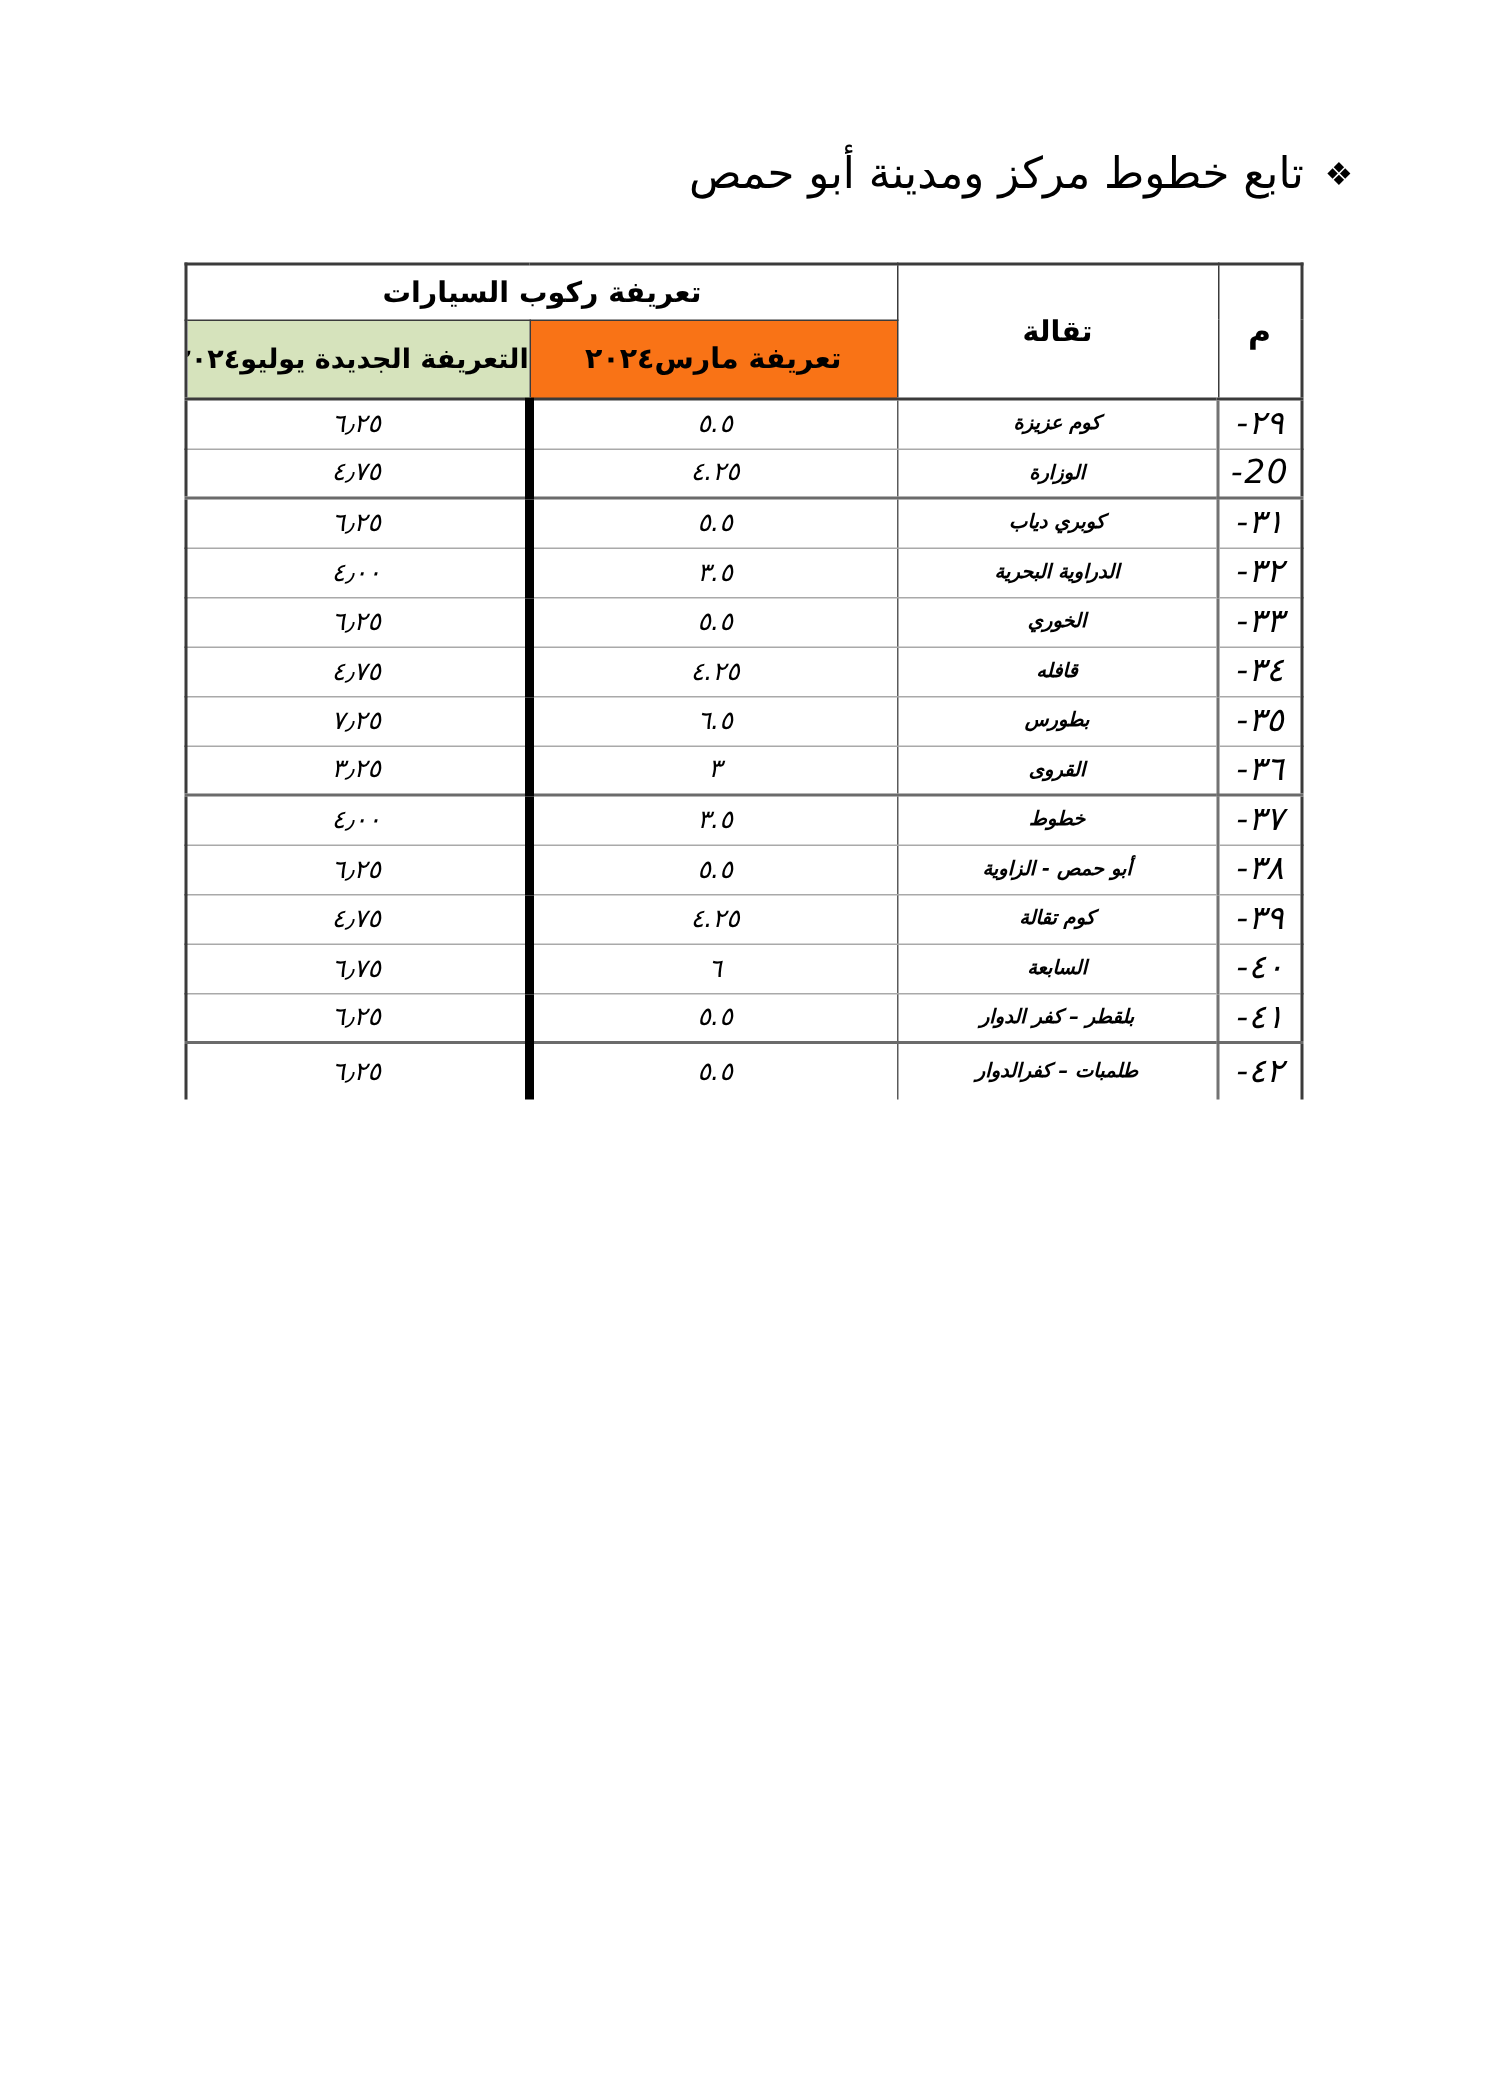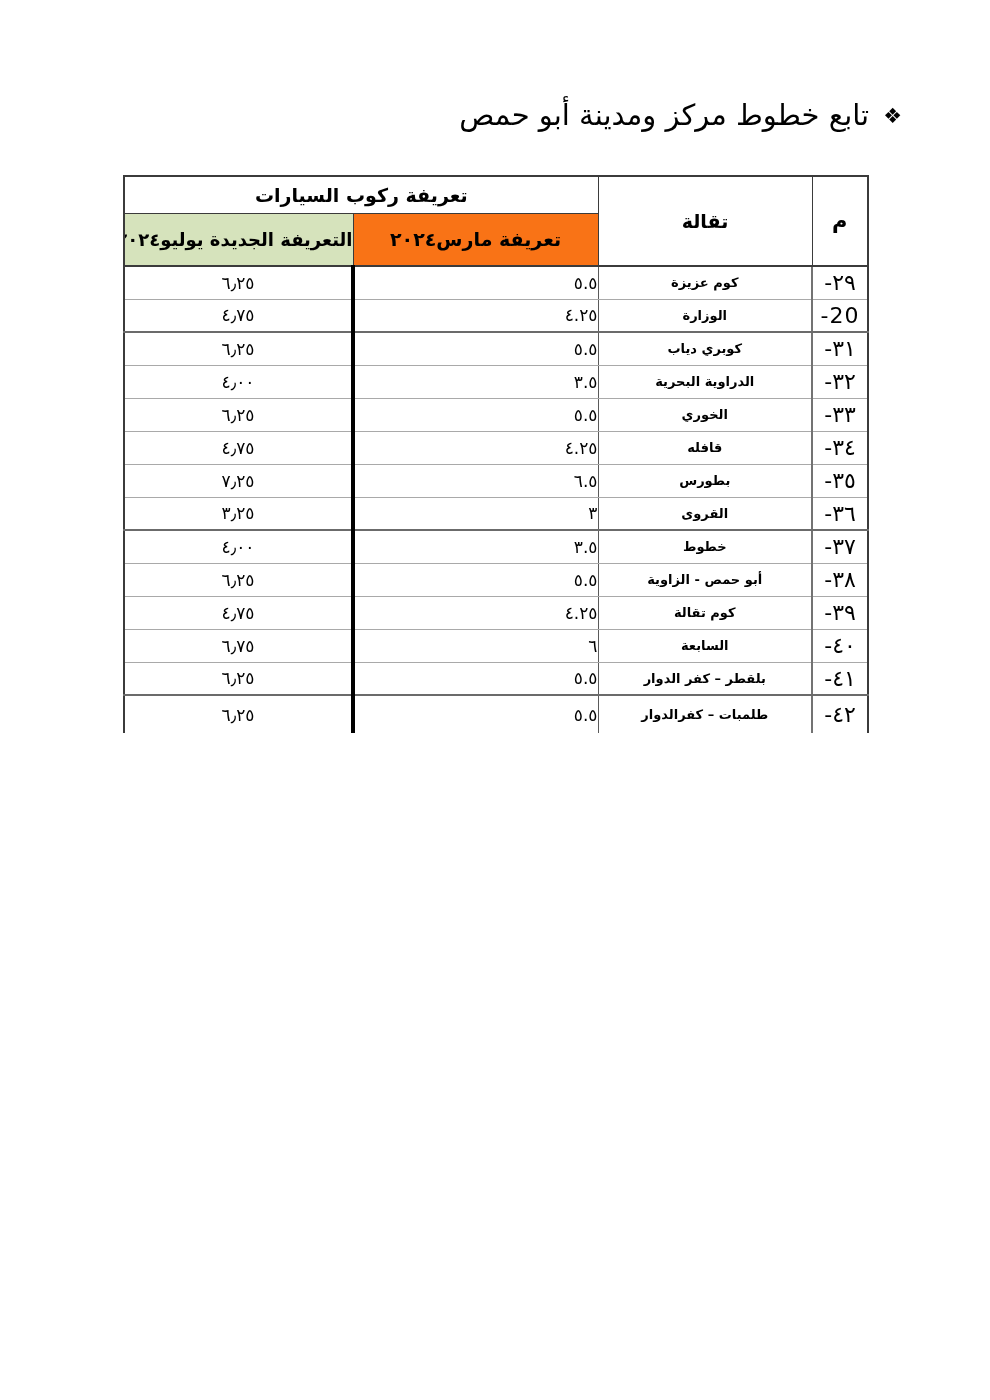--- a/index.html
+++ b/index.html
@@ -47,26 +47,26 @@
   thead th { font-weight: bold; font-size: 19px; }
   th.h-no   { border-left: 1px solid #3b3b3b; border-bottom: 2px solid #3b3b3b; font-size: 21px; }
   th.h-line { border-left: 1px solid #3b3b3b; border-bottom: 2px solid #3b3b3b; }
   th.h-group { height: 37px; border-bottom: 1px solid #3b3b3b; margin-left: 35px; }
   tr.h-sub th { height: 53px; border-bottom: 2px solid #3b3b3b; }
   th.h-march { border-left: 0; }
   th.h-july  { border-left: 0; border-right: 1px solid #3b3b3b; font-size: 18px; }
   .green { background: #d6e3bc; }
 
   
-  tbody td { height: 33px; border-bottom: 1px solid #a9a9a9; font-size: 17px; }
+  tbody td { height: 33px; border-bottom: 1px solid #a9a9a9; font-size: 17px; font-style: italic; }
   tbody tr.thick td { border-bottom: 2px solid #6b6b6b; }
   tbody tr:last-child td { border-bottom: none; height: 38px; }
   td.no    { border-left: 2px solid #737373; font-size: 22px; letter-spacing: 1px; }
   td.line  { border-left: 1px solid #5a5a5a; font-weight: bold; font-size: 13px; }
-  td.march { border-left: 4px solid #000000; text-align: right; }
+  td.march { border-left: 6px solid #000000; }
   td.july  { }
 </style>
 </head>
 <body>
 
 <div class="page">
 
   <div class="title-wrap">
     <span class="title-bullet">❖</span>
     <span class="title-text">تابع خطوط مركز ومدينة أبو حمص</span>

